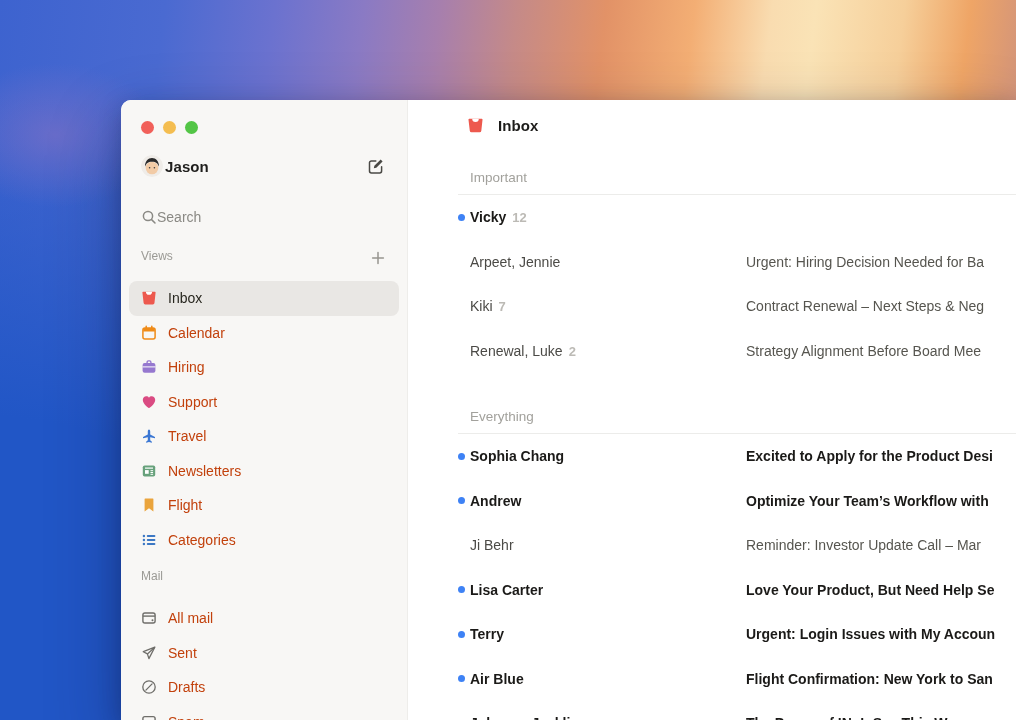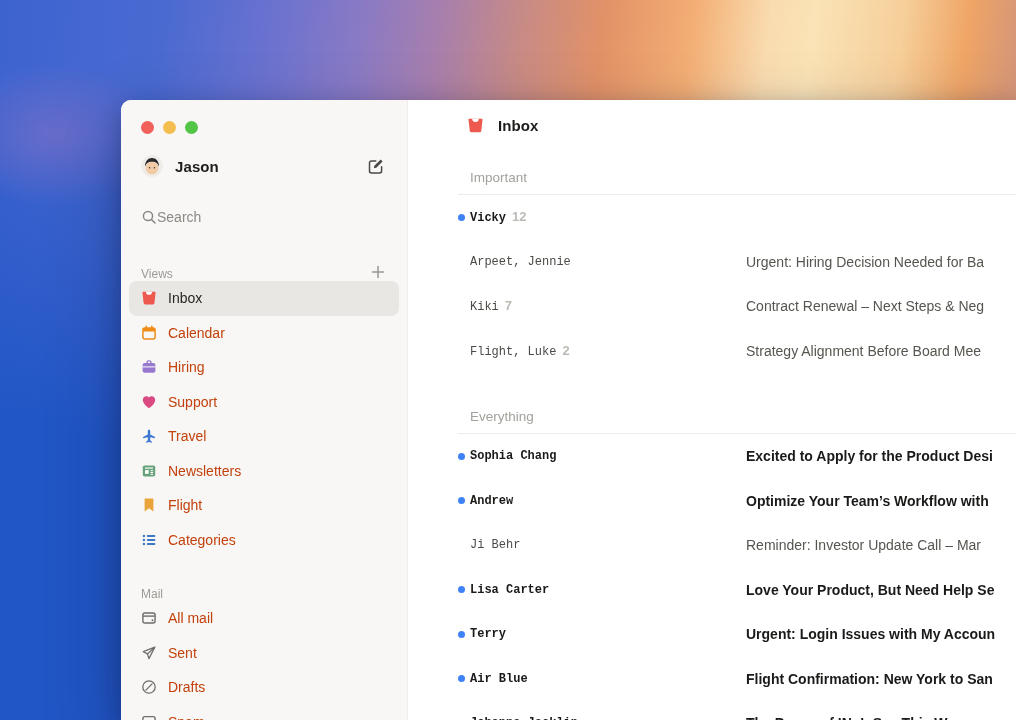--- a/index.html
+++ b/index.html
@@ -27,28 +27,28 @@
 
   
   .sidebar{
     width:287px; flex:0 0 287px; background:#f8f7f5;
     border-right:1px solid #eeedea; padding:0 20px; position:relative;
   }
   .traffic-lights{ margin-top:20px; height:14px; display:flex; gap:9px; align-items:center; }
   .tl{ width:13px; height:13px; border-radius:50%; display:inline-block; }
   .tl.red{ background:#f1605a; } .tl.yellow{ background:#f4bd50; } .tl.green{ background:#53c546; }
 
-  .account-row{ margin-top:17px; height:30px; display:flex; align-items:center; gap:12px; }
+  .account-row{ margin-top:17px; height:30px; display:flex; align-items:center; gap:2px; }
   .avatar{ width:22px; height:22px; border-radius:50%; overflow:hidden; flex:0 0 22px; cursor:pointer; }
   .account-name{ font-size:15px; font-weight:700; color:#1f1e1c; letter-spacing:.1px; cursor:pointer; }
   .compose-btn{ margin-left:auto; background:none; border:none; width:22px; height:22px; cursor:pointer; color:#4a4945; display:flex; align-items:center; justify-content:center; }
 
   .search-row{ margin-top:20px; height:32px; display:flex; align-items:center; gap:0; color:#8a8984; font-size:14px; cursor:pointer; }
 
-  .section-head{ display:flex; align-items:flex-end; height:32px; color:#9b9a95; font-size:12px; }
+  .section-head{ display:flex; align-items:flex-start; height:32px; color:#9b9a95; font-size:12px; }
   .section-head.views{ margin-top:16px; }
   .section-head.mail{ margin-top:12px; }
   .add-btn{ margin-left:auto; background:none; border:none; color:#97958f; width:18px; height:18px; cursor:pointer; display:flex; align-items:center; justify-content:center; }
 
   .side-item{
     height:34.5px; display:flex; align-items:center; gap:11px;
     padding:0 12px; margin:0 -12px; border-radius:8px;
     font-size:14px; font-weight:500; color:#c2410c; cursor:pointer;
   }
   .side-item.selected{ background:#e9e7e4; color:#28271f; }
@@ -62,21 +62,21 @@
   .view-title{ font-size:15px; font-weight:700; color:#1d1c1a; letter-spacing:.1px; }
 
   .group-head{ margin-top:19.5px; padding:0 0 9.5px 62px; color:#a2a19c; font-size:13.5px; }
   .group + .group .group-head{ margin-top:35.5px; }
   .group-divider{ border-top:1px solid #ececea; margin-left:50px; }
 
   .email-row{ height:44.5px; display:flex; align-items:center; padding-left:50px; cursor:pointer; }
   .dot{ width:7px; height:7px; border-radius:50%; margin-right:5px; flex:0 0 7px; background:transparent; }
   .dot.on{ background:#3e82f5; }
   .sender-cell{ width:276px; flex:0 0 276px; display:flex; align-items:baseline; white-space:nowrap; overflow:hidden; }
-  .sender{ font-size:12px; color:#4b4a46;font-family:Liberation Mono, monospace; }
+  .sender{ font-size:14px; color:#4b4a46; }
   .count{ font-size:13px; color:#bcbab5; margin-left:6px; font-weight:700; }
   .subject{ flex:1; font-size:14px; color:#56554f; white-space:nowrap; overflow:hidden; }
   .email-row.unread .sender, .email-row.unread .subject{ font-weight:700; color:#1b1a18; }
 </style>
 </head>
 <body>
 
 <div class="desktop">
   <div class="window">
 
@@ -282,21 +282,21 @@
               <span class="dot"></span>
               <span class="sender-cell">
                 <span class="sender">Kiki</span>
                 <span class="count">7</span>
               </span>
               <span class="subject">Contract Renewal – Next Steps &amp; Neg</span>
             </div>
             <div class="email-row">
               <span class="dot"></span>
               <span class="sender-cell">
-                <span class="sender">Flight, Luke</span>
+                <span class="sender">Renewal, Luke</span>
                 <span class="count">2</span>
               </span>
               <span class="subject">Strategy Alignment Before Board Mee</span>
             </div>
           </section>
           <section class="group">
             <div class="group-head">Everything</div>
             <div class="group-divider"></div>
             <div class="email-row unread">
               <span class="dot on"></span>

